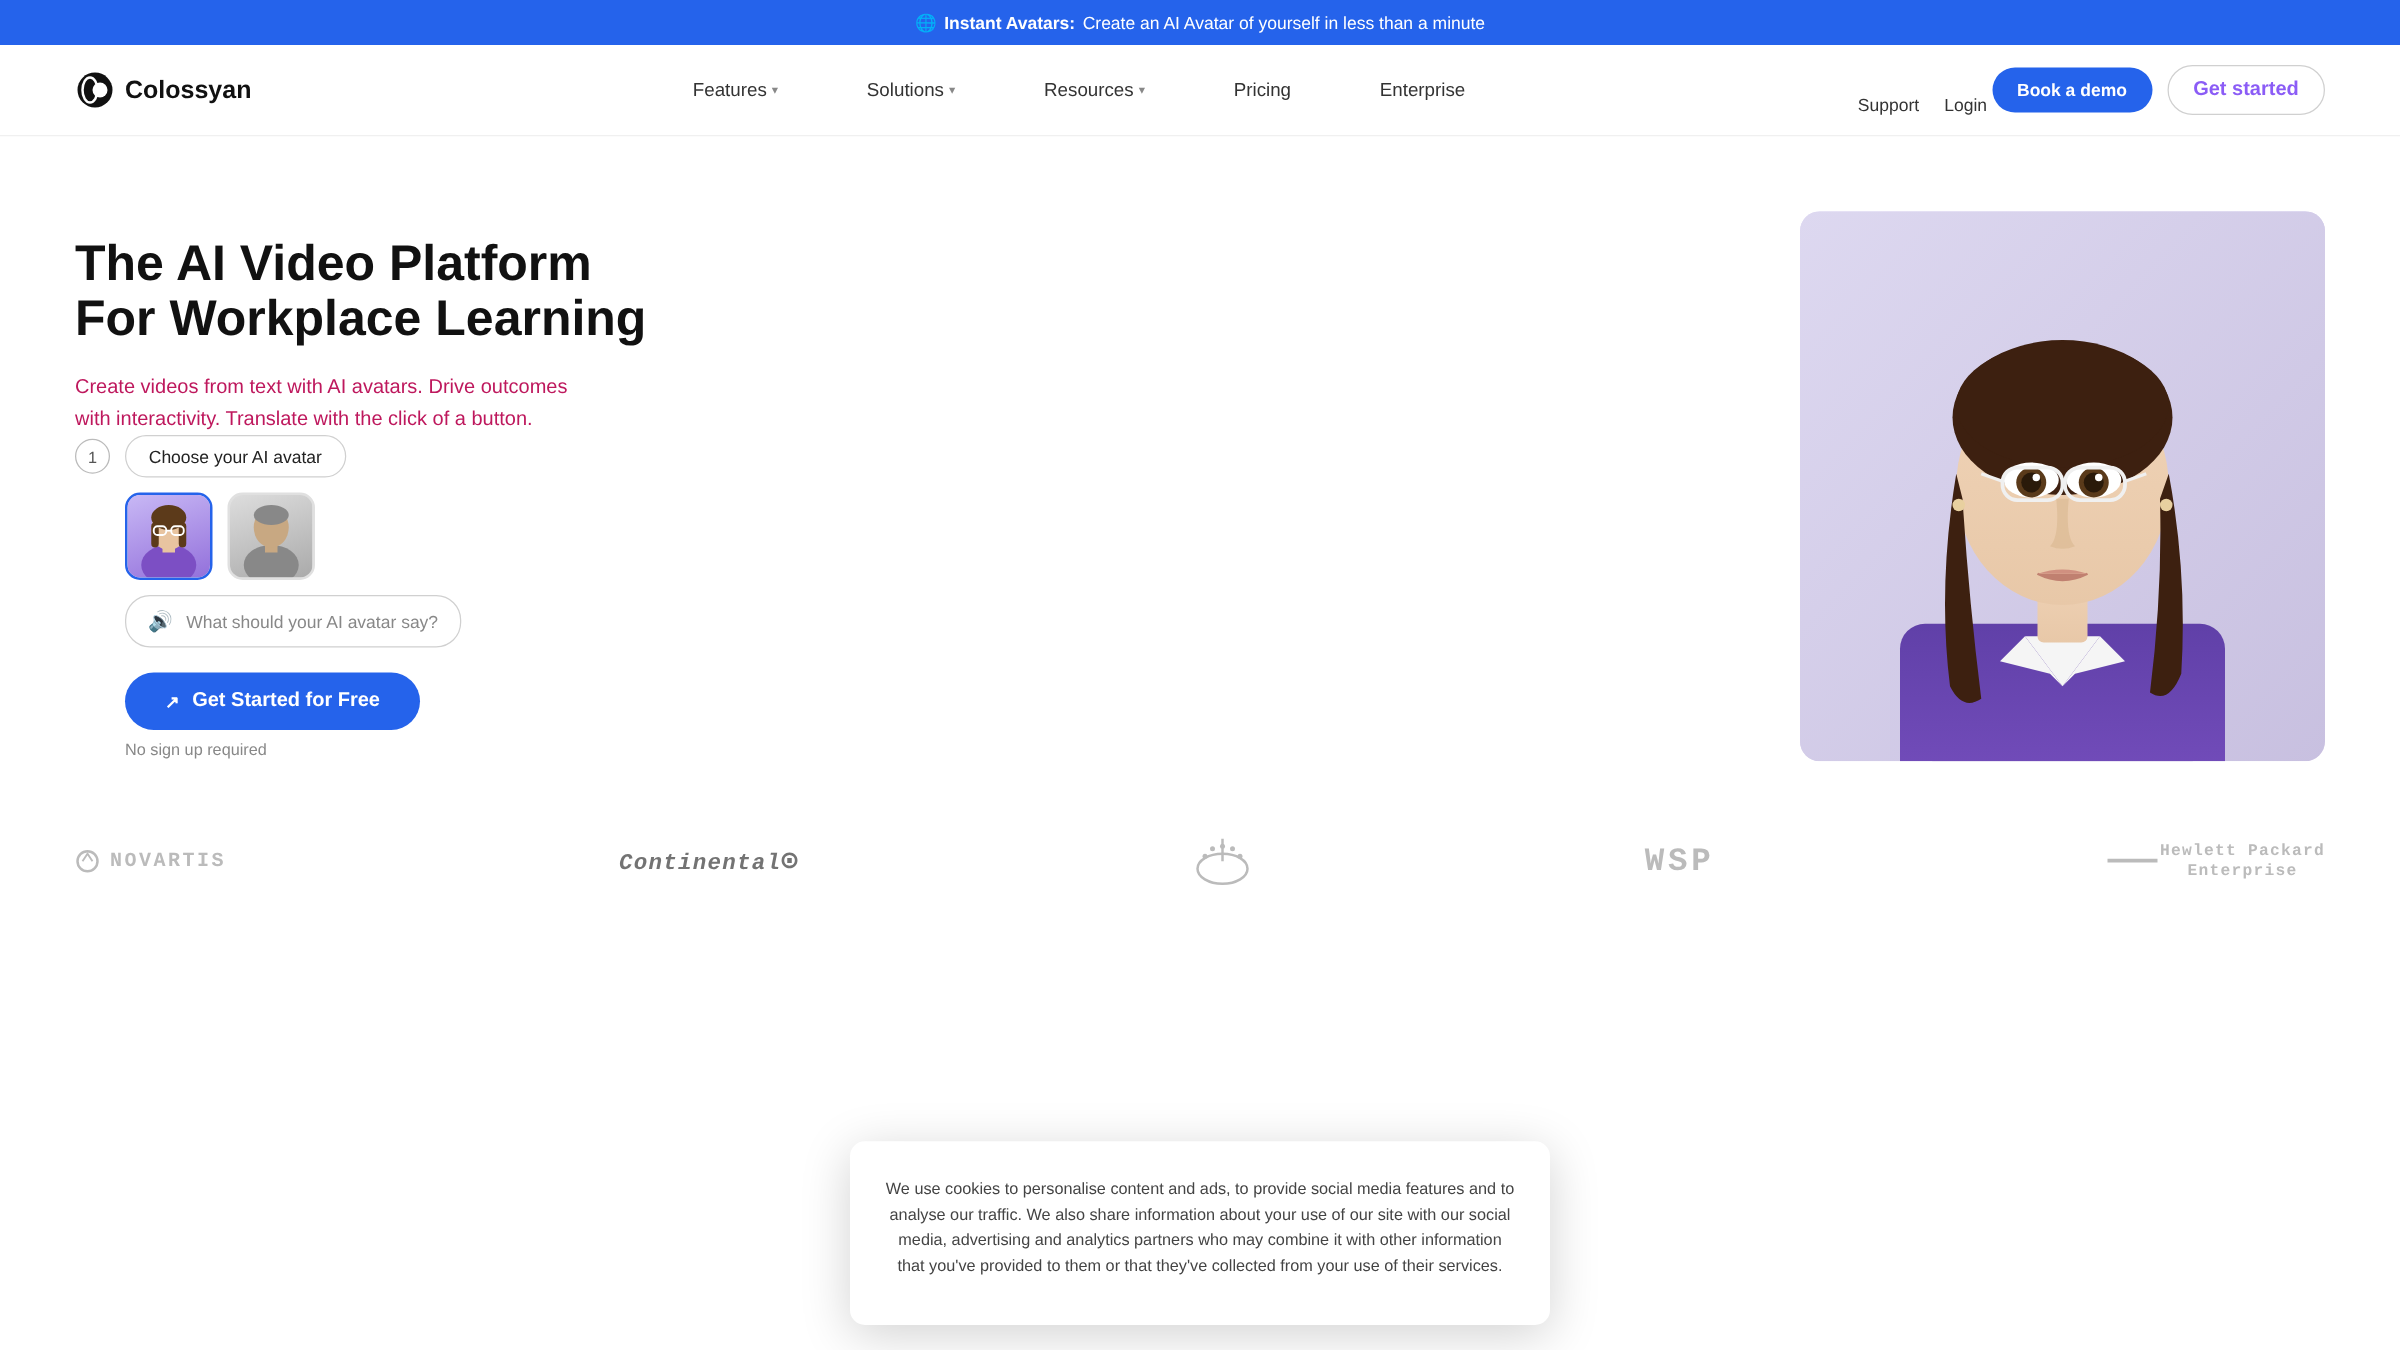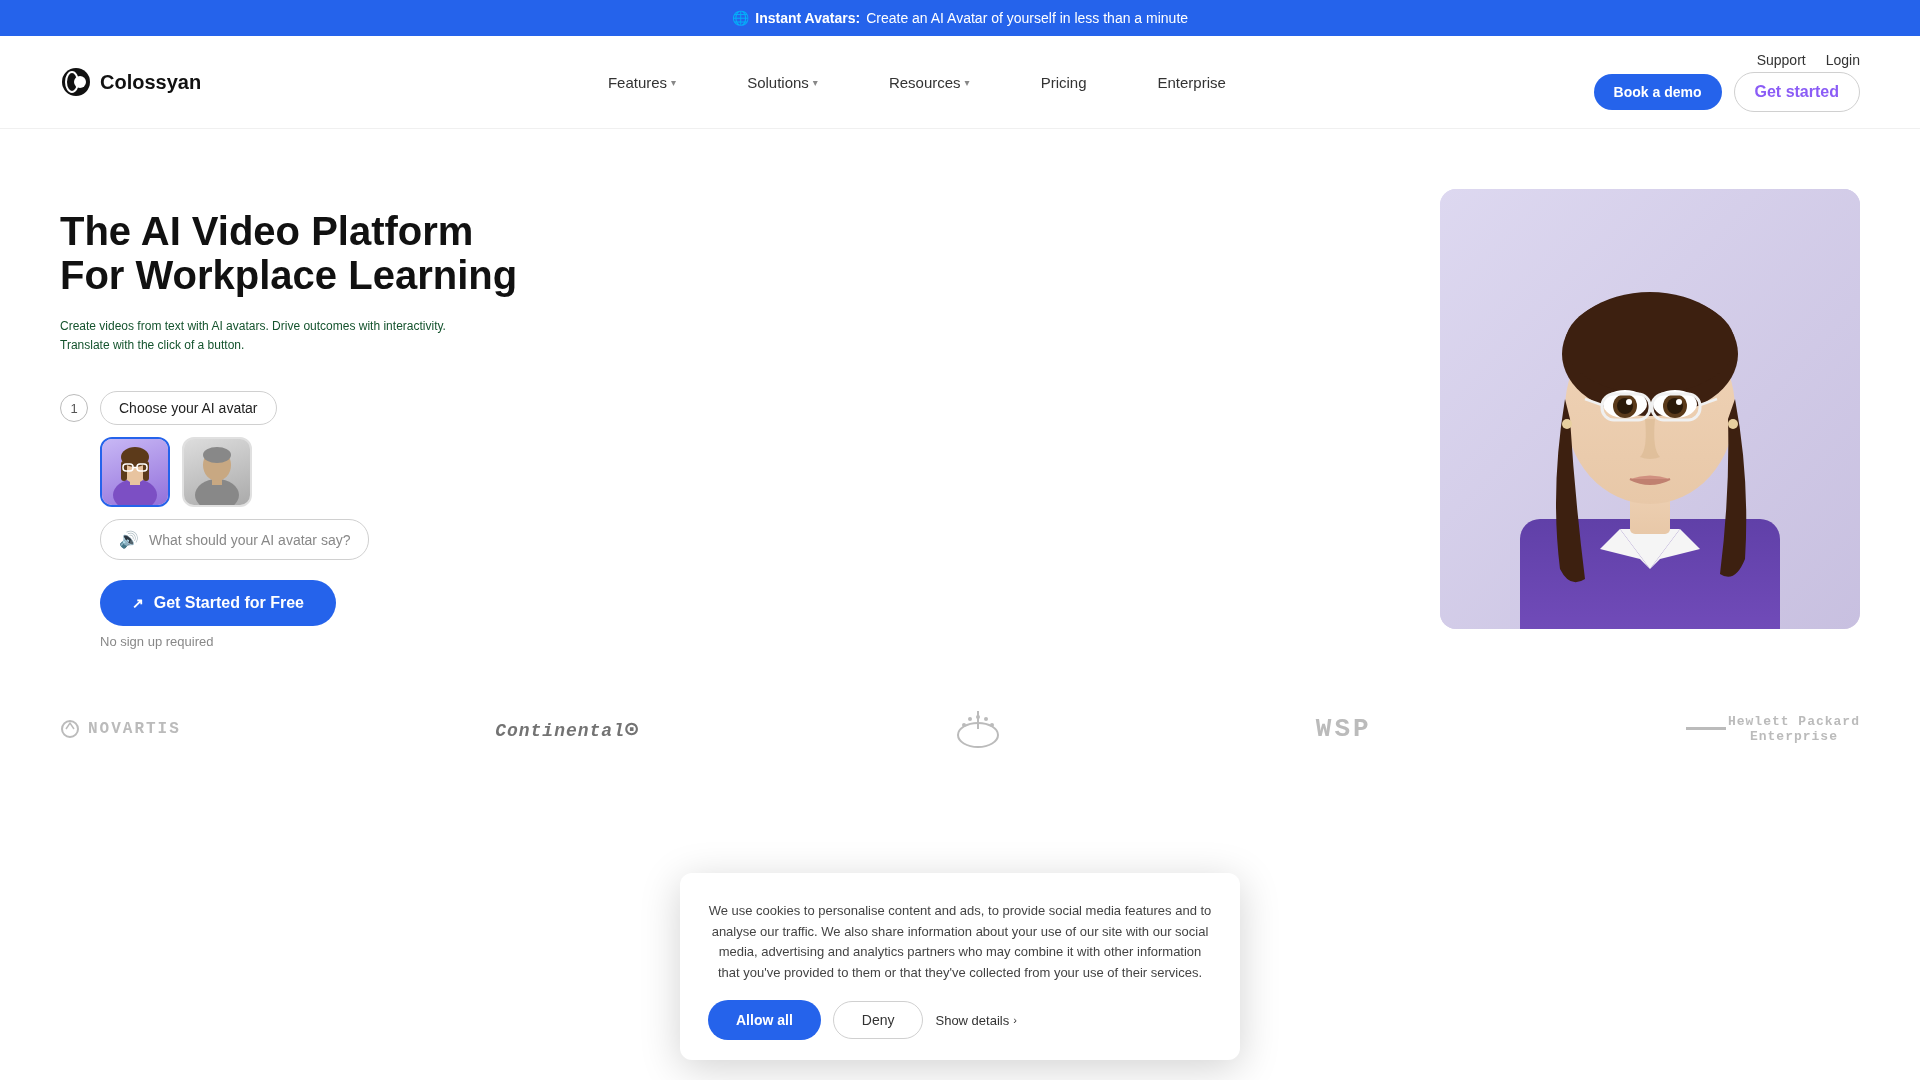--- a/index.html
+++ b/index.html
@@ -88,21 +88,21 @@
       color: #8b5cf6;
       border: 1.5px solid #d0d0d0;
       padding: 10px 20px;
       border-radius: 24px;
       font-size: 16px;
       font-weight: 600;
       cursor: pointer;
     }
     .nav-top-right {
       display: flex;
-      flex-direction: column;
+      flex-direction: row;
       align-items: flex-end;
       gap: 4px;
     }
 
     
     .hero {
       display: flex;
       align-items: flex-start;
       justify-content: space-between;
       padding: 60px 60px 40px 60px;
@@ -115,24 +115,23 @@
       padding-top: 20px;
     }
     .hero-title {
       font-size: 40px;
       font-weight: 800;
       line-height: 1.1;
       color: #111;
       margin-bottom: 20px;
     }
     .hero-subtitle {
-      font-size: 12px;
-      color: #14532d;
+      font-size: 16px;
+      color: #be185d;
       line-height: 1.6;
-      margin-bottom: 36px;
       max-width: 420px;
     }
 
     
     .steps-container {
       display: flex;
       flex-direction: column;
       gap: 12px;
       margin-bottom: 20px;
     }
@@ -576,22 +575,14 @@
     <div style="display:flex;align-items:center;gap:2px">
       <div style="width:40px;height:3px;background:#bbb;margin-bottom:2px"></div>
       <span style="color:#bbb;font-size:13px;font-weight:600;text-align:center;line-height:1.2">Hewlett Packard<br>Enterprise</span>
     </div>
   </div>
 </div>
 
 <div class="cookie-overlay">
   <div class="cookie-banner">
     <p class="cookie-text">We use cookies to personalise content and ads, to provide social media features and to analyse our traffic. We also share information about your use of our site with our social media, advertising and analytics partners who may combine it with other information that you've provided to them or that they've collected from your use of their services.</p>
-    <div class="cookie-actions">
-      <button class="btn-allow-all">Allow all</button>
-      <button class="btn-deny">Deny</button>
-      <a href="#" class="show-details">
-        <span>Show details</span>
-        <span class="chevron-right">›</span>
-      </a>
-    </div>
   </div>
 </div>
 
 </body></html>

